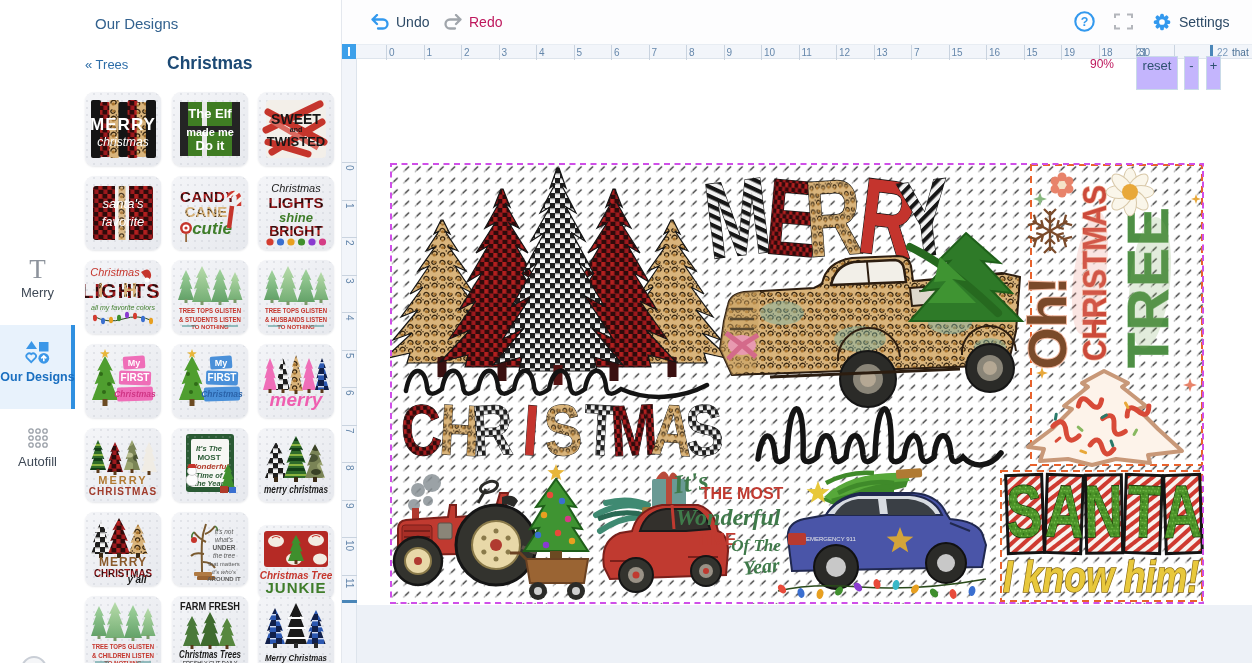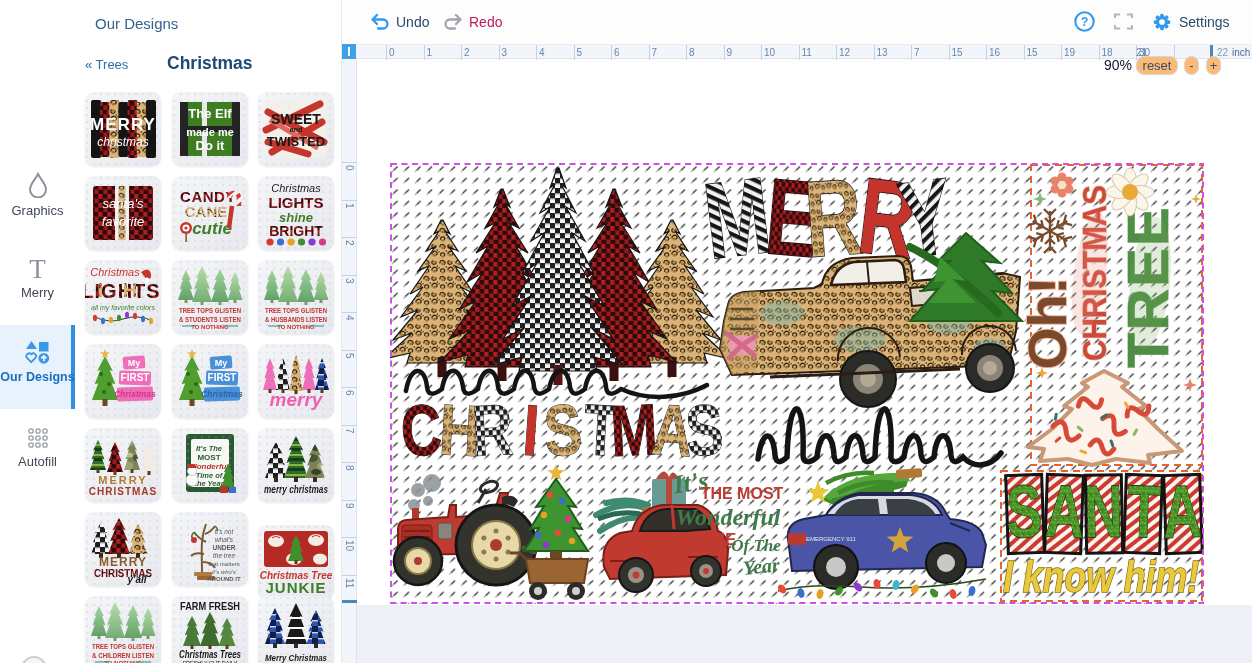--- a/index.html
+++ b/index.html
@@ -21,21 +21,21 @@
 .hlab{position:absolute;top:1.5px;font-size:10px;color:#6587ab}
 #vruler{left:342px;top:59px;width:15px;height:604px;background:#f2f5fa;border-right:1px solid #dde4ec;z-index:9}
 .vtick{position:absolute;left:0;height:1px;width:15px;background:#c9d3df}
 .vlab{position:absolute;left:2px;font-size:10px;color:#6587ab;writing-mode:vertical-rl;white-space:nowrap}
 #corner{left:342px;top:44px;width:14px;height:15px;background:#3da0ea;z-index:11}
 #corner div{position:absolute;left:6px;top:3px;width:2px;height:9px;background:#fff}
 #canvasbg{left:357px;top:59px;width:895px;height:604px;background:#fff;z-index:1}
 #canvasbot{left:342px;top:605px;width:910px;height:58px;background:#edf1f7;z-index:2}
 #vruler2{left:342px;top:605px;width:15px;height:58px;background:#f2f5fa;border-right:1px solid #dde4ec;z-index:9}
 #zoombar{left:1090px;top:55px;width:162px;height:22px;z-index:12}
-.zbtn{position:absolute;top:1px;height:19px;border:1px solid #c9dae8;border-radius:8px;background:#fdba74;
+.zbtn{position:absolute;top:1px;height:34px;border:1px solid #c9dae8;border-radius:0;background:#c4b5fd;
  color:#2e5270;font-size:13px;text-align:center;line-height:17px}
 #sheetwrap{left:390px;top:163px;width:814px;height:441px;z-index:3}
 #chatc{left:21px;top:656px;width:26px;height:26px;border-radius:50%;border:2px solid #c9ced6;background:#f5f6f8;z-index:40}
 </style></head>
 <body>
 
 <svg width="0" height="0" style="position:absolute">
 <defs>
 <linearGradient id="tileG" x1="0" y1="0" x2="1" y2="1">
  <stop offset="0" stop-color="#f4f5f8"></stop>
@@ -126,25 +126,20 @@
  <g stroke-linecap="round">
   <path d="M2.2 8.6 L4.4 6.5" stroke="#ababab" stroke-width="1.2"></path>
   <path d="M4.2 6.7 L7.2 3.9" stroke="#363636" stroke-width="1.4"></path>
  </g>
 </pattern>
 </defs>
 </svg>
 
 <div id="sidebar" class="abs">
 <div id="sbactive"></div>
-<div class="sbitem" style="top:172px">
-<svg width="22" height="26" viewBox="0 0 22 26">
-        <path d="M11 2 C14 8 19 12 19 17.5 A8 8 0 0 1 3 17.5 C3 12 8 8 11 2 Z" fill="none" stroke="#8d939c" stroke-width="2"></path>
-      </svg>
-<div style="margin-top:2px">Graphics</div></div>
 <div class="sbitem" style="top:256px">
 <div style="font-family:'Liberation Serif',serif;font-size:27px;color:#8d939c;line-height:26px">T</div>
 <div style="margin-top:3px">Merry</div>
     </div>
 <div class="sbitem" style="top:340px;color:#1a6fc0;font-weight:bold;font-size:12.5px">
 <svg width="25" height="25" viewBox="0 0 25 25">
 <path d="M6.5 1 L12 9 H1 Z" fill="#3b97e8"></path>
 <rect x="14" y="2" width="9.5" height="9.5" fill="#3b97e8"></rect>
 <path d="M6.2 14.2 c-2.6-2.4-6.4 1 -4.2 3.6 l4.2 4.4 4.2-4.4 c2.2-2.6-1.6-6-4.2-3.6z" fill="none" stroke="#3b97e8" stroke-width="1.8"></path>
 <circle cx="18.8" cy="18.3" r="5.4" fill="#3b97e8"></circle>
@@ -238,21 +233,21 @@
 <div class="htick" style="left:719.0px"></div>
 <div class="hlab" style="left:722.0px">19</div>
 <div class="htick" style="left:756.5px"></div>
 <div class="hlab" style="left:759.5px">18</div>
 <div class="htick" style="left:794.0px"></div>
 <div class="hlab" style="left:797.0px">30</div>
 <div class="htick" style="left:831.5px"></div>
 <div class="hlab" style="left:794px">21</div>
 <div class="htick" style="left:868px;width:3px;background:#4a86b8"></div>
 <div class="hlab" style="left:875px;color:#7d9cbd">22</div>
-    <div class="hlab" style="left:890px;color:#4a6f94">inch</div>
+    <div class="hlab" style="left:890px;color:#4a6f94">that</div>
 </div>
 <div id="vruler" class="abs">
 <div class="vtick" style="top:103.0px"></div>
 <div class="vlab" style="top:106.0px">0</div>
 <div class="vtick" style="top:140.5px"></div>
 <div class="vlab" style="top:143.5px">1</div>
 <div class="vtick" style="top:178.0px"></div>
 <div class="vlab" style="top:181.0px">2</div>
 <div class="vtick" style="top:215.5px"></div>
 <div class="vlab" style="top:218.5px">3</div>
@@ -275,21 +270,21 @@
 <div class="vtick" style="top:541px;height:3px;background:#4a86b8"></div>
 <div class="vlab" style="top:549px">12 inch</div>
 </div>
 <div id="vruler2" class="abs"></div>
 <div id="corner" class="abs">
     <div></div>
   </div>
 <div id="canvasbg" class="abs"></div>
 <div id="canvasbot" class="abs"></div>
 <div id="zoombar" class="abs">
-<div class="abs" style="left:14px;top:2px;font-size:14px;color:#0f172a">90%</div>
+<div class="abs" style="left:0;top:2px;font-size:12px;color:#be185d">90%</div>
 <div class="zbtn" style="left:46px;width:42px">reset</div>
 <div class="zbtn" style="left:94px;width:15px">-</div>
 <div class="zbtn" style="left:116px;width:15px">+</div>
 </div>
 <div id="chatc" class="abs"></div>
 <div class="tile abs" style="left:85px;top:92px"><svg width="76" height="74" viewBox="0 0 76 74">
       <rect width="76" height="74" fill="url(#tileG)"></rect>
       <rect width="76" height="74" fill="url(#dots)"></rect>
       <rect x="6.0" y="8" width="10.1" height="58" rx="2" fill="#141414"></rect>
       <rect x="15.1" y="10" width="10.1" height="55" rx="2" fill="url(#buffRed)"></rect>

